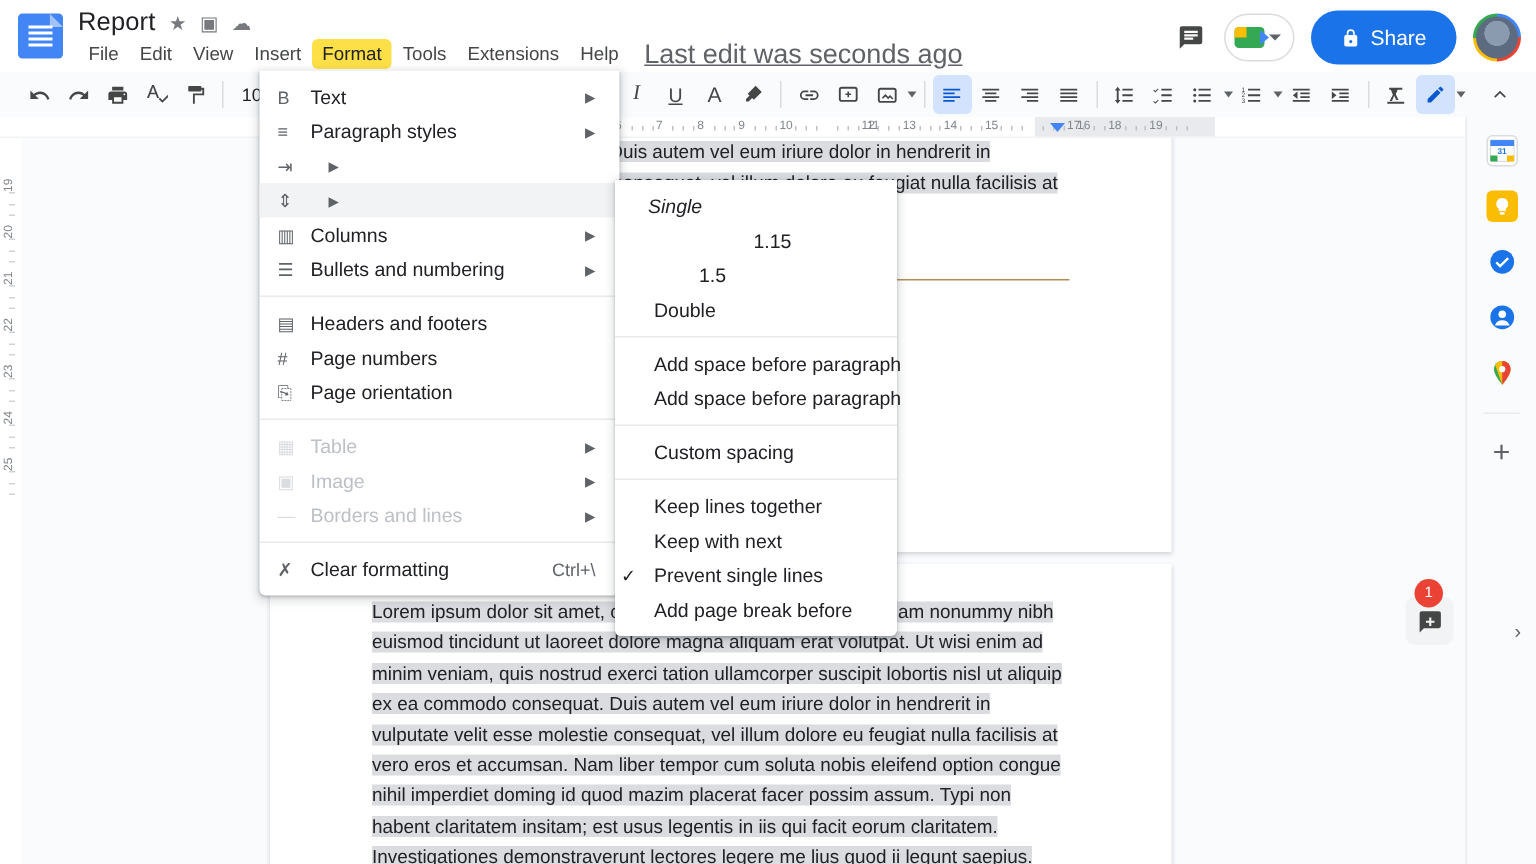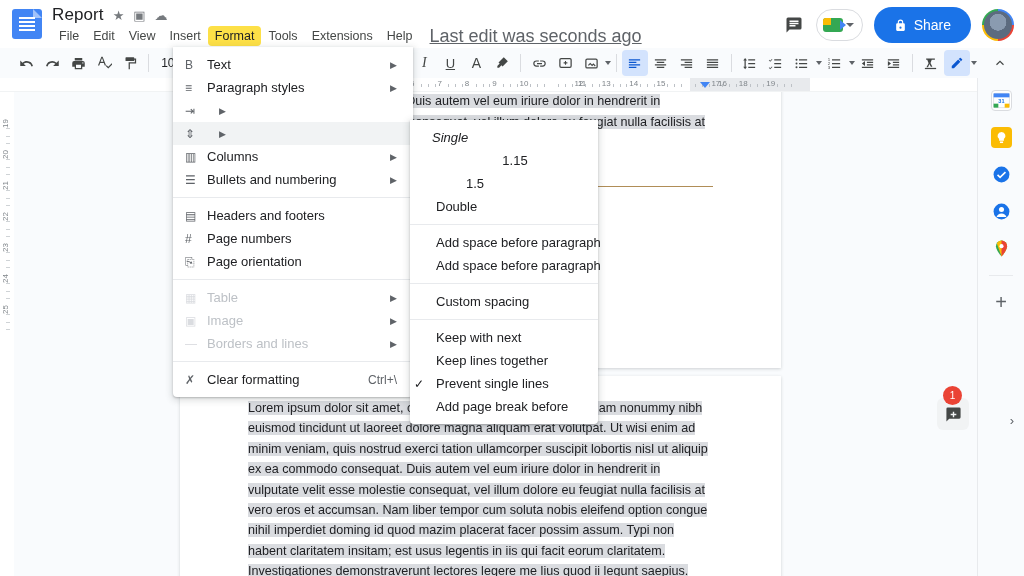--- a/index.html
+++ b/index.html
@@ -554,25 +554,25 @@
         <div class="mi-label">Add space before paragraph</div>
       </div>
       <div class="mdiv"></div>
       <div class="menu-row" style="padding-left: 4px;">
         <div class="mi-check"></div>
         <div class="mi-label">Custom spacing</div>
       </div>
       <div class="mdiv"></div>
       <div class="menu-row" style="padding-left: 4px;">
         <div class="mi-check"></div>
+        <div class="mi-label">Keep lines together</div>
+      </div>
+      <div class="menu-row" style="padding-left: 4px;">
+        <div class="mi-check"></div>
         <div class="mi-label">Keep with next</div>
-      </div>
-      <div class="menu-row" style="padding-left: 4px;">
-        <div class="mi-check"></div>
-        <div class="mi-label">Keep lines together</div>
       </div>
       <div class="menu-row" style="padding-left: 4px;">
         <div class="mi-check">✓</div>
         <div class="mi-label">Prevent single lines</div>
       </div>
       <div class="menu-row" style="padding-left: 4px;">
         <div class="mi-check"></div>
         <div class="mi-label">Add page break before</div>
       </div>
     </div>

